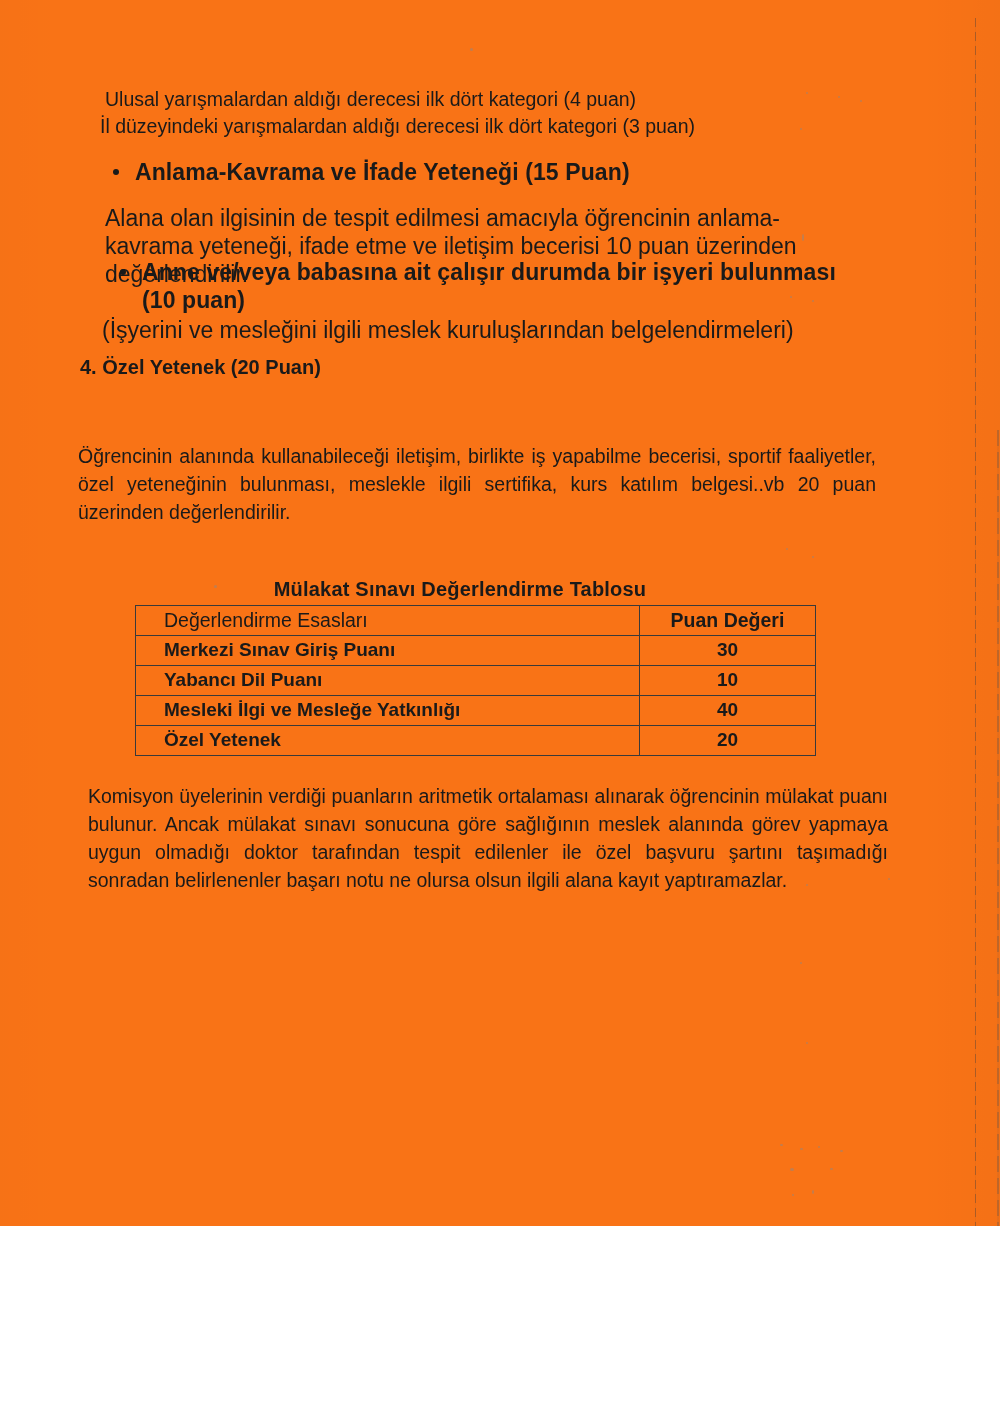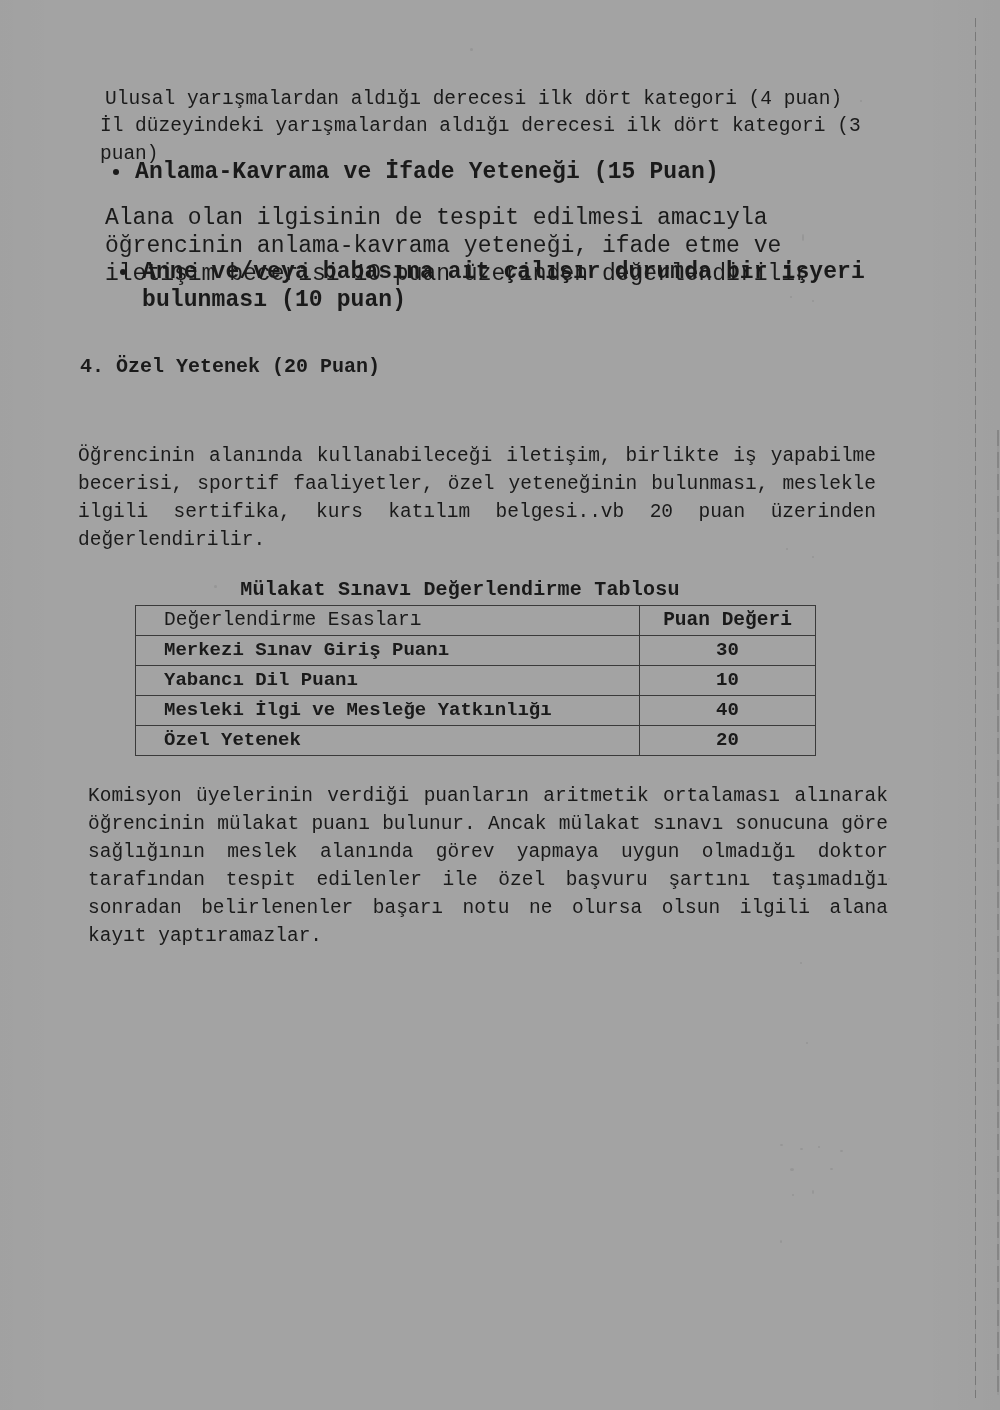--- a/index.html
+++ b/index.html
@@ -3,24 +3,24 @@
 <meta charset="utf-8">
 <style>
   html, body {
     margin: 0;
     padding: 0;
     background: #ffffff;
   }
   .page {
     position: relative;
     width: 1000px;
-    height: 1410px;
-    background: #a3a3a3;
+    height: 1226px;
+    background: #f97316;
     overflow: hidden;
-    font-family: Liberation Mono, monospace;
+    font-family: Liberation Sans, sans-serif;
     color: #1a1a1a;
     -webkit-font-smoothing: antialiased;
   }
 
   
   .scan-tint {
     position: absolute;
     inset: 0;
     background:
       linear-gradient(to right, rgba(0,0,0,0.012) 0%, rgba(0,0,0,0) 6%, rgba(0,0,0,0) 92%, rgba(0,0,0,0.02) 100%);
@@ -188,20 +188,21 @@
         <span>Anlama-Kavrama ve İfade Yeteneği (15 Puan)</span>
       </div>
       <div style="margin-top:18px;">Alana olan ilgisinin de tespit edilmesi amacıyla öğrencinin anlama-kavrama yeteneği, ifade etme ve iletişim becerisi 10 puan üzerinden değerlendirilir.</div>
     </div>
 
     <div class="bullet-block" style="left:112px; top:258px; width:760px;">
       <div class="bullet-head">
         <span class="bullet-dot"></span>
         <span>Anne ve/veya babasına ait çalışır durumda bir işyeri bulunması (10 puan)</span>
       </div>
+      <div style="margin-top:2px; margin-left:-10px;">(İşyerini ve mesleğini ilgili meslek kuruluşlarından belgelendirmeleri)</div>
     </div>
 
     <div class="para bold" style="left:80px; top:353px; width:500px; font-size:20px;">4. Özel Yetenek (20 Puan)</div>
 
     <div class="para justified" style="left:78px; top:442px; width:798px;">Öğrencinin alanında kullanabileceği iletişim, birlikte iş yapabilme becerisi, sportif faaliyetler, özel yeteneğinin bulunması, meslekle ilgili sertifika, kurs katılım belgesi..vb 20 puan üzerinden değerlendirilir.</div>
 
     <div class="table-title">Mülakat Sınavı Değerlendirme Tablosu</div>
 
     <table class="score-table">
       <thead>

